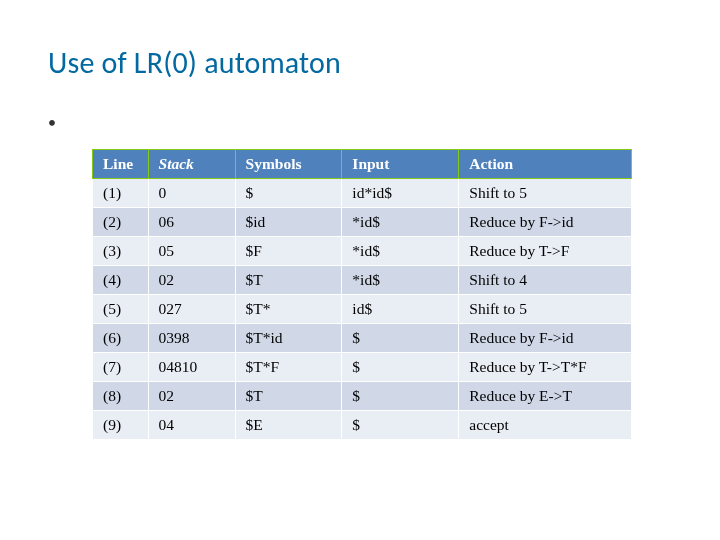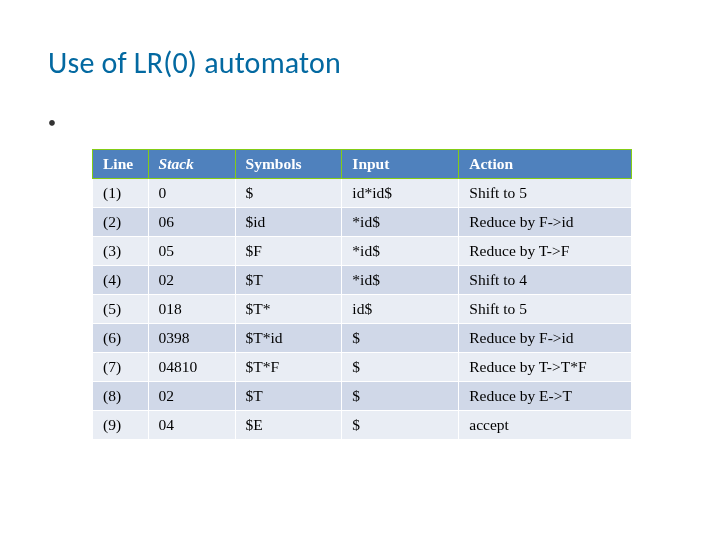--- a/index.html
+++ b/index.html
@@ -64,21 +64,21 @@
         </tr>
         <tr>
           <td>(4)</td>
           <td>02</td>
           <td>$T</td>
           <td>*id$</td>
           <td>Shift to 4</td>
         </tr>
         <tr>
           <td>(5)</td>
-          <td>018</td>
+          <td>027</td>
           <td>$T*</td>
           <td>id$</td>
           <td>Shift to 5</td>
         </tr>
         <tr>
           <td>(6)</td>
           <td>0398</td>
           <td>$T*id</td>
           <td>$</td>
           <td>Reduce by F-&gt;id</td>

